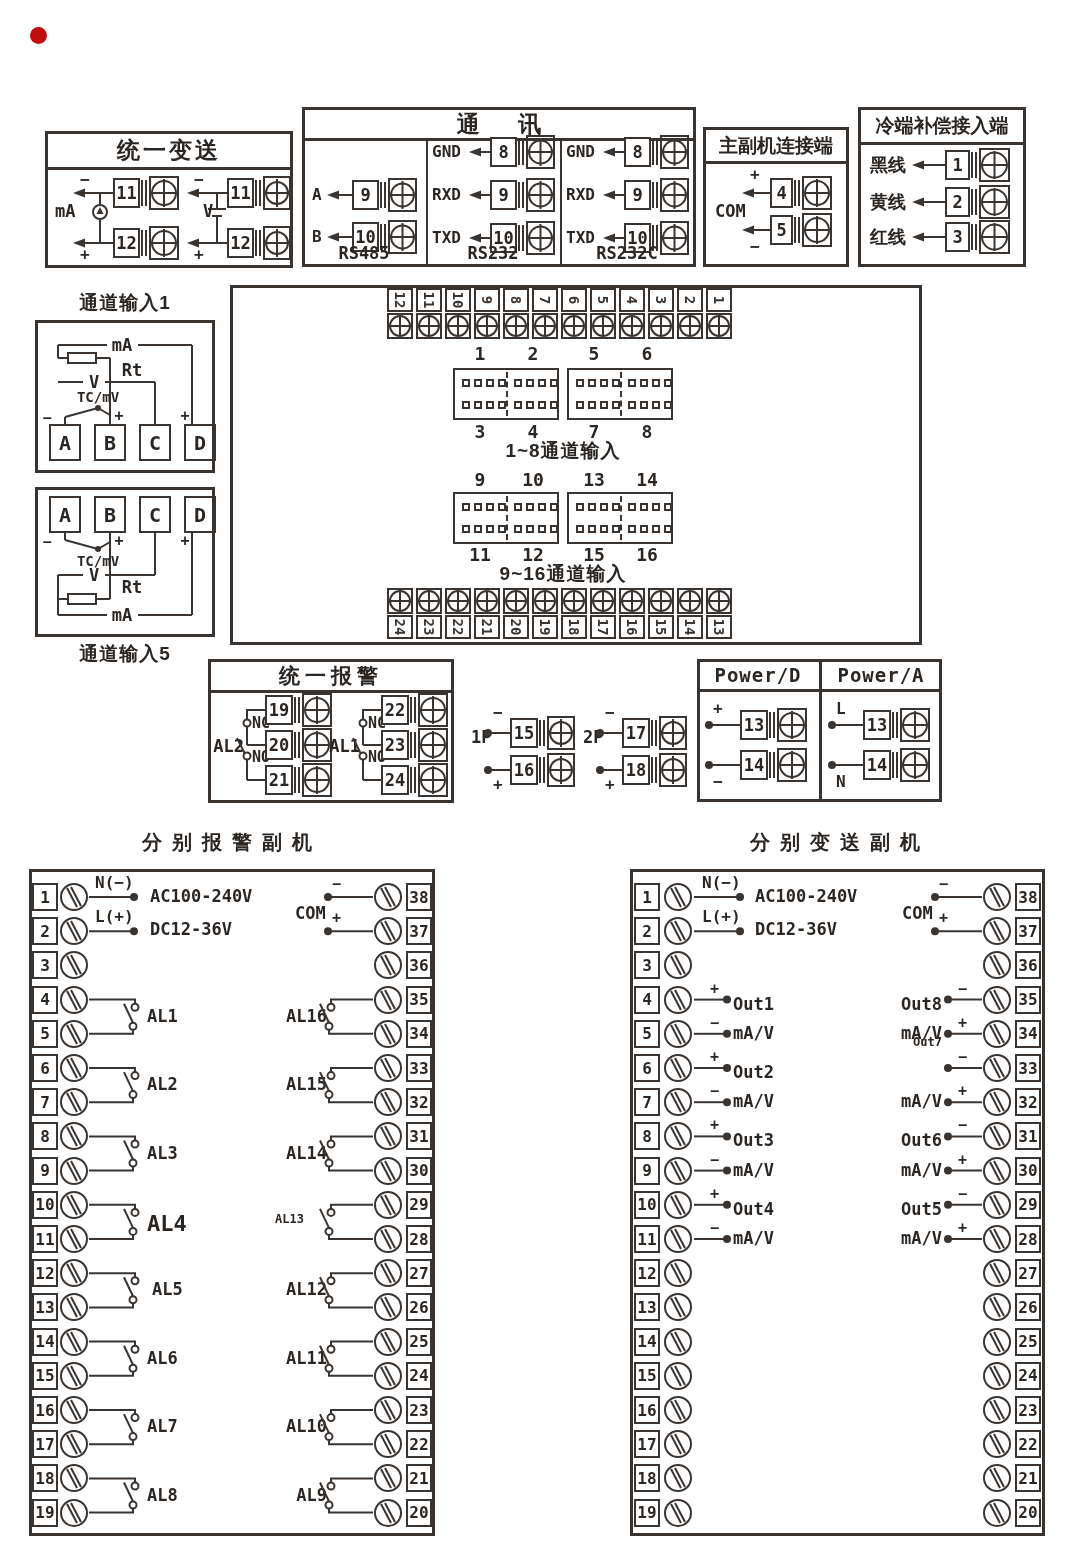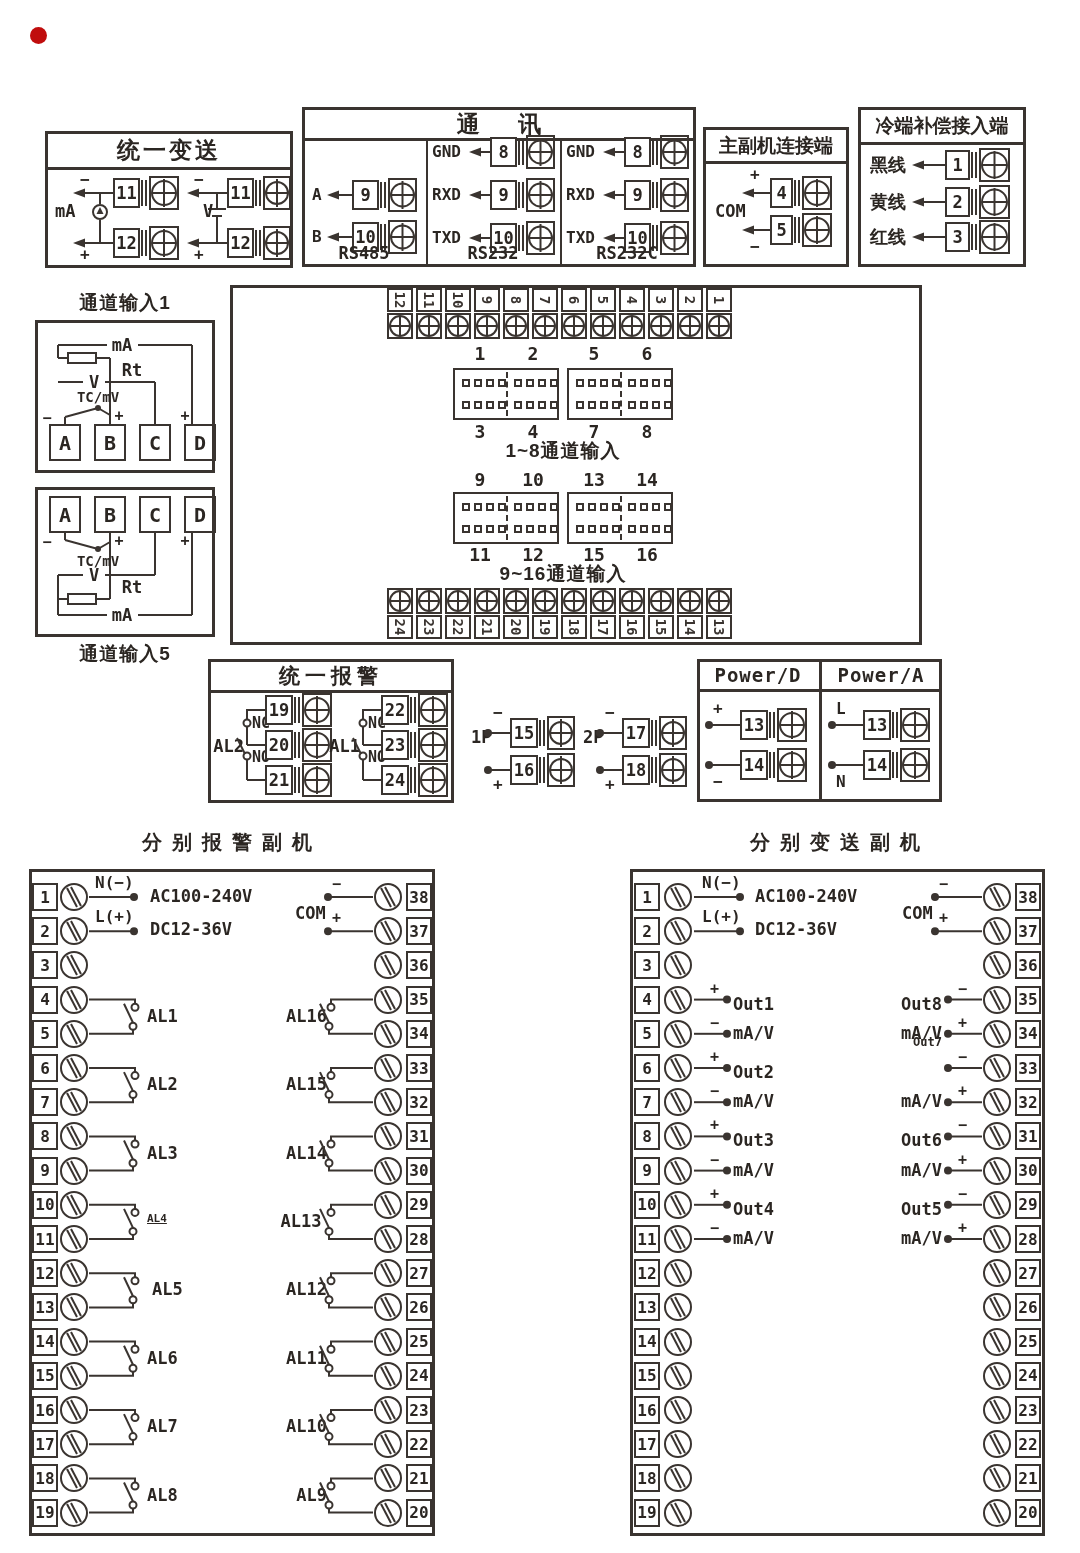--- a/index.html
+++ b/index.html
@@ -1245,29 +1245,29 @@
     <div class="t mono" style="left:95px;top:875px;font-size:16px;">N(−)</div>
     <div class="t mono" style="left:150px;top:888px;font-size:17px;">AC100-240V</div>
     <div class="t mono" style="left:95px;top:909px;font-size:16px;">L(+)</div>
     <div class="t mono" style="left:150px;top:921px;font-size:17px;">DC12-36V</div>
     <div class="t mono" style="left:295px;top:905px;font-size:17px;">COM</div>
     <div class="t mono" style="left:332px;top:877px;font-size:15px;">−</div>
     <div class="t mono" style="left:332px;top:911px;font-size:15px;">+</div>
     <div class="t mono" style="left:147px;top:1007.7px;font-size:17px;">AL1</div>
     <div class="t mono" style="left:147px;top:1076.1px;font-size:17px;">AL2</div>
     <div class="t mono" style="left:147px;top:1144.5px;font-size:17px;">AL3</div>
-    <div class="t mono" style="left:147px;top:1212.9px;font-size:11px;text-decoration:underline;">AL4</div>
+    <div class="t mono" style="left:147px;top:1212.9px;font-size:22px;">AL4</div>
     <div class="t mono" style="left:152px;top:1281.3000000000002px;font-size:17px;">AL5</div>
     <div class="t mono" style="left:147px;top:1349.7px;font-size:17px;">AL6</div>
     <div class="t mono" style="left:147px;top:1418.1px;font-size:17px;">AL7</div>
     <div class="t mono" style="left:147px;top:1486.5px;font-size:17px;text-align:center;">AL8</div>
     <div class="t mono" style="left:275px;top:1007.7px;font-size:17px;width:52px;text-align:right;">AL16</div>
     <div class="t mono" style="left:275px;top:1076.1px;font-size:17px;width:52px;text-align:right;">AL15</div>
     <div class="t mono" style="left:275px;top:1144.5px;font-size:17px;width:52px;text-align:right;">AL14</div>
-    <div class="t mono" style="left:275px;top:1212.9px;font-size:17px;width:52px;text-align:center;">AL13</div>
+    <div class="t mono" style="left:275px;top:1212.9px;font-size:12px;width:52px;text-align:left;">AL13</div>
     <div class="t mono" style="left:275px;top:1281.3000000000002px;font-size:17px;width:52px;text-align:right;">AL12</div>
     <div class="t mono" style="left:275px;top:1349.7px;font-size:17px;width:52px;text-align:right;">AL11</div>
     <div class="t mono" style="left:275px;top:1418.1px;font-size:17px;width:52px;text-align:right;">AL10</div>
     <div class="t mono" style="left:275px;top:1486.5px;font-size:17px;width:52px;text-align:right;">AL9</div>
     <svg style="left:29px;top:869px" width="406" height="667" viewBox="0 0 406 667">
       <path d="M60,28 H103 M60,62.2 H103"></path>
       <circle class="fill" cx="105" cy="28" r="4"></circle>
       <circle class="fill" cx="105" cy="62.2" r="4"></circle>
       <circle class="fill" cx="299" cy="28" r="4"></circle>
       <line x1="299" y1="28" x2="344" y2="28"></line>

